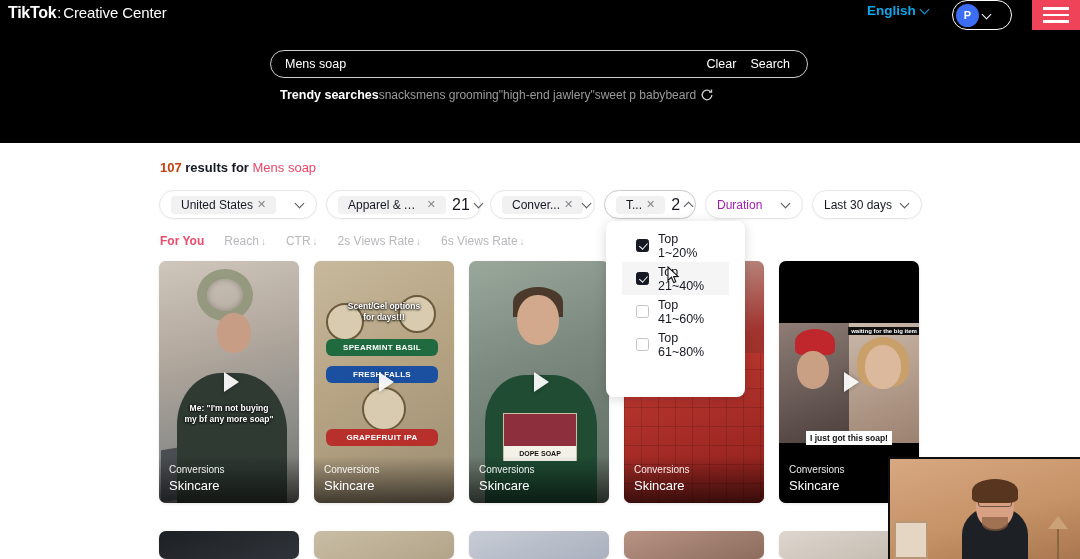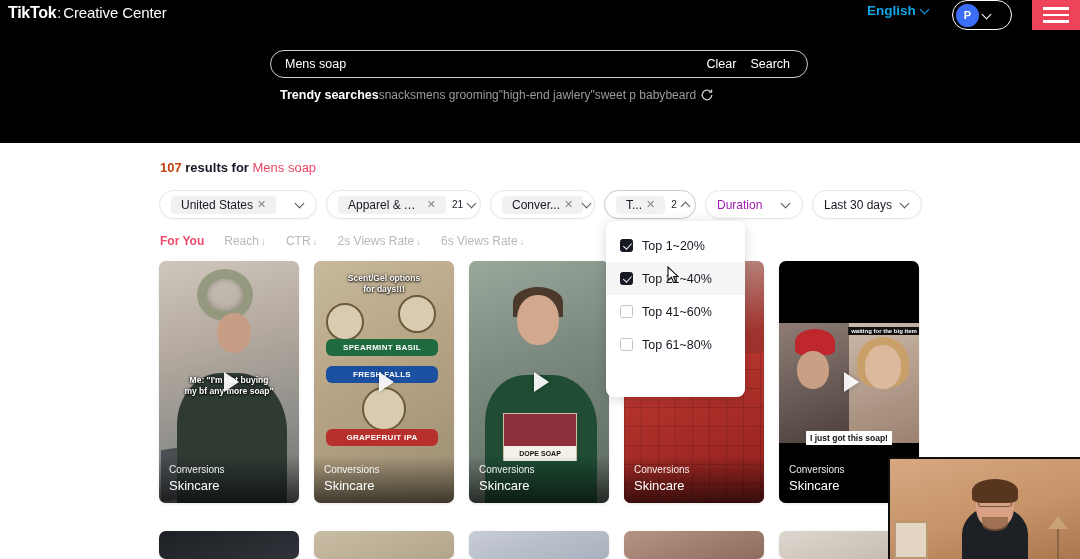--- a/index.html
+++ b/index.html
@@ -134,32 +134,32 @@
   .chip.active   { border-color: #c9c9cc; }
   .tagpill {
     display: inline-flex; align-items: center; gap: 4px;
     background: #f1f1f2; border-radius: 4px;
     padding: 2px 10px;
     font-size: 12px; color: #161823;
     max-width: 108px;
   }
   .tag-text { overflow: hidden; text-overflow: ellipsis; white-space: nowrap; }
   .tag-x { color: #86868b; font-size: 11px; cursor: pointer; }
-  .chip-count { font-size: 10px; color: #161823; margin-left: 6px; }
+  .chip-count { font-size: 16px; color: #161823; margin-left: 6px; }
   .chip-right { display: flex; align-items: center; gap: 5px; }
   .chip .chev { color: #55555c; }
 
   
   .dropdown {
     position: absolute; top: 221px; left: 606px;
     width: 139px; height: 176px;
     background: #ffffff;
     border-radius: 8px;
     box-shadow: 0 2px 12px rgba(0,0,0,0.16);
-    padding: 8px 0;
+    padding: 8px 16px;
     z-index: 40;
   }
   .dd-item {
     height: 33px; display: flex; align-items: center; gap: 9px;
     padding: 0 14px; font-size: 12.5px; color: #161823;
     cursor: pointer;
   }
   .dd-item.hover { background: #f5f5f5; }
   .cbox {
     width: 13px; height: 13px; border-radius: 2.5px;
@@ -226,20 +226,21 @@
     background: linear-gradient(to top, rgba(0,0,0,0.62), rgba(0,0,0,0.0));
     color: #ffffff;
   }
   .card-obj { font-size: 10px; opacity: 0.92; margin-bottom: 3px; }
   .card-cat { font-size: 13px; }
   .vid-caption {
     position: absolute; left: 50%; transform: translateX(-50%);
     text-align: center; color: #fff; font-size: 8.5px; font-weight: bold;
     line-height: 1.25; width: 122px;
     text-shadow: 0 0 3px rgba(0,0,0,0.9), 0 1px 2px rgba(0,0,0,0.9);
+    margin-top: 28px;
   }
   .cap-box {
     position: absolute; left: 50%; transform: translateX(-50%);
     background: #ffffff; color: #111; font-size: 8.5px; font-weight: bold;
     padding: 2px 4px; white-space: nowrap;
   }
 
   
   .art-room   { background: linear-gradient(165deg,#cfc6bc 0%,#b3a99e 35%,#8d8d8a 70%,#6e6e6c 100%); }
   .wreath {

